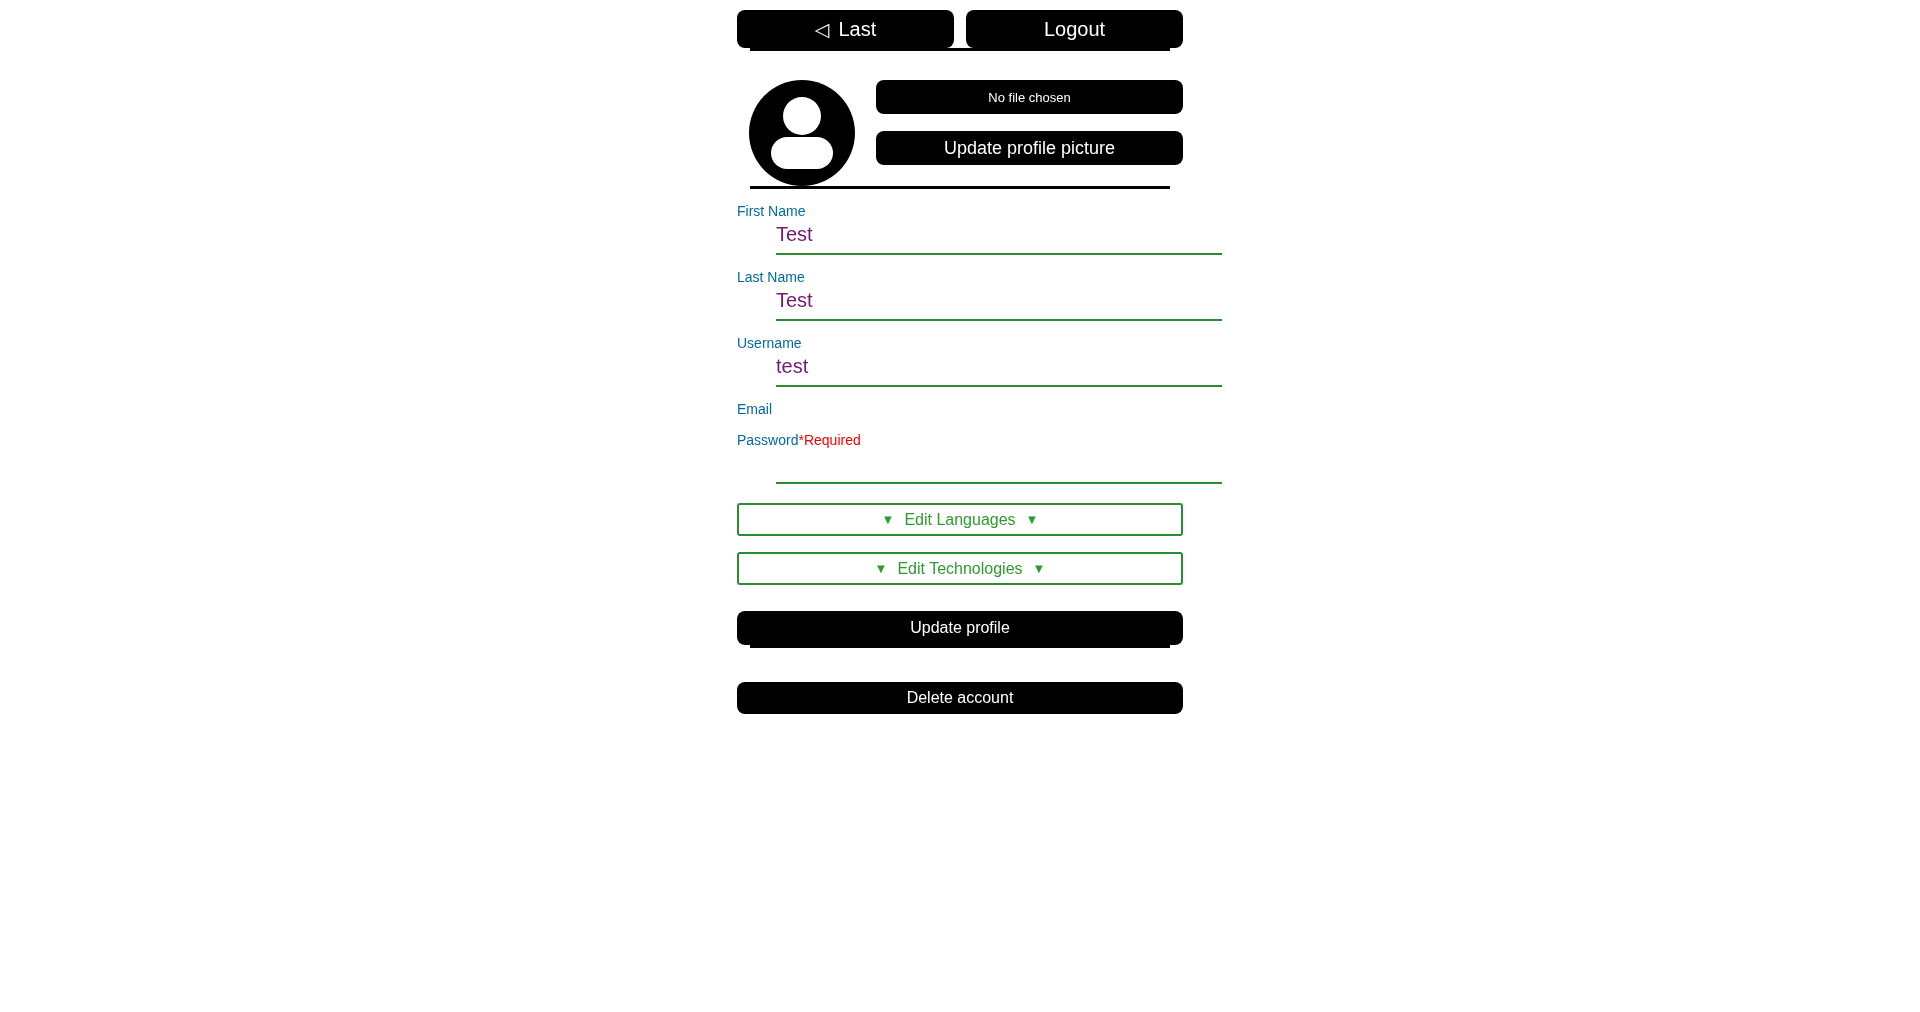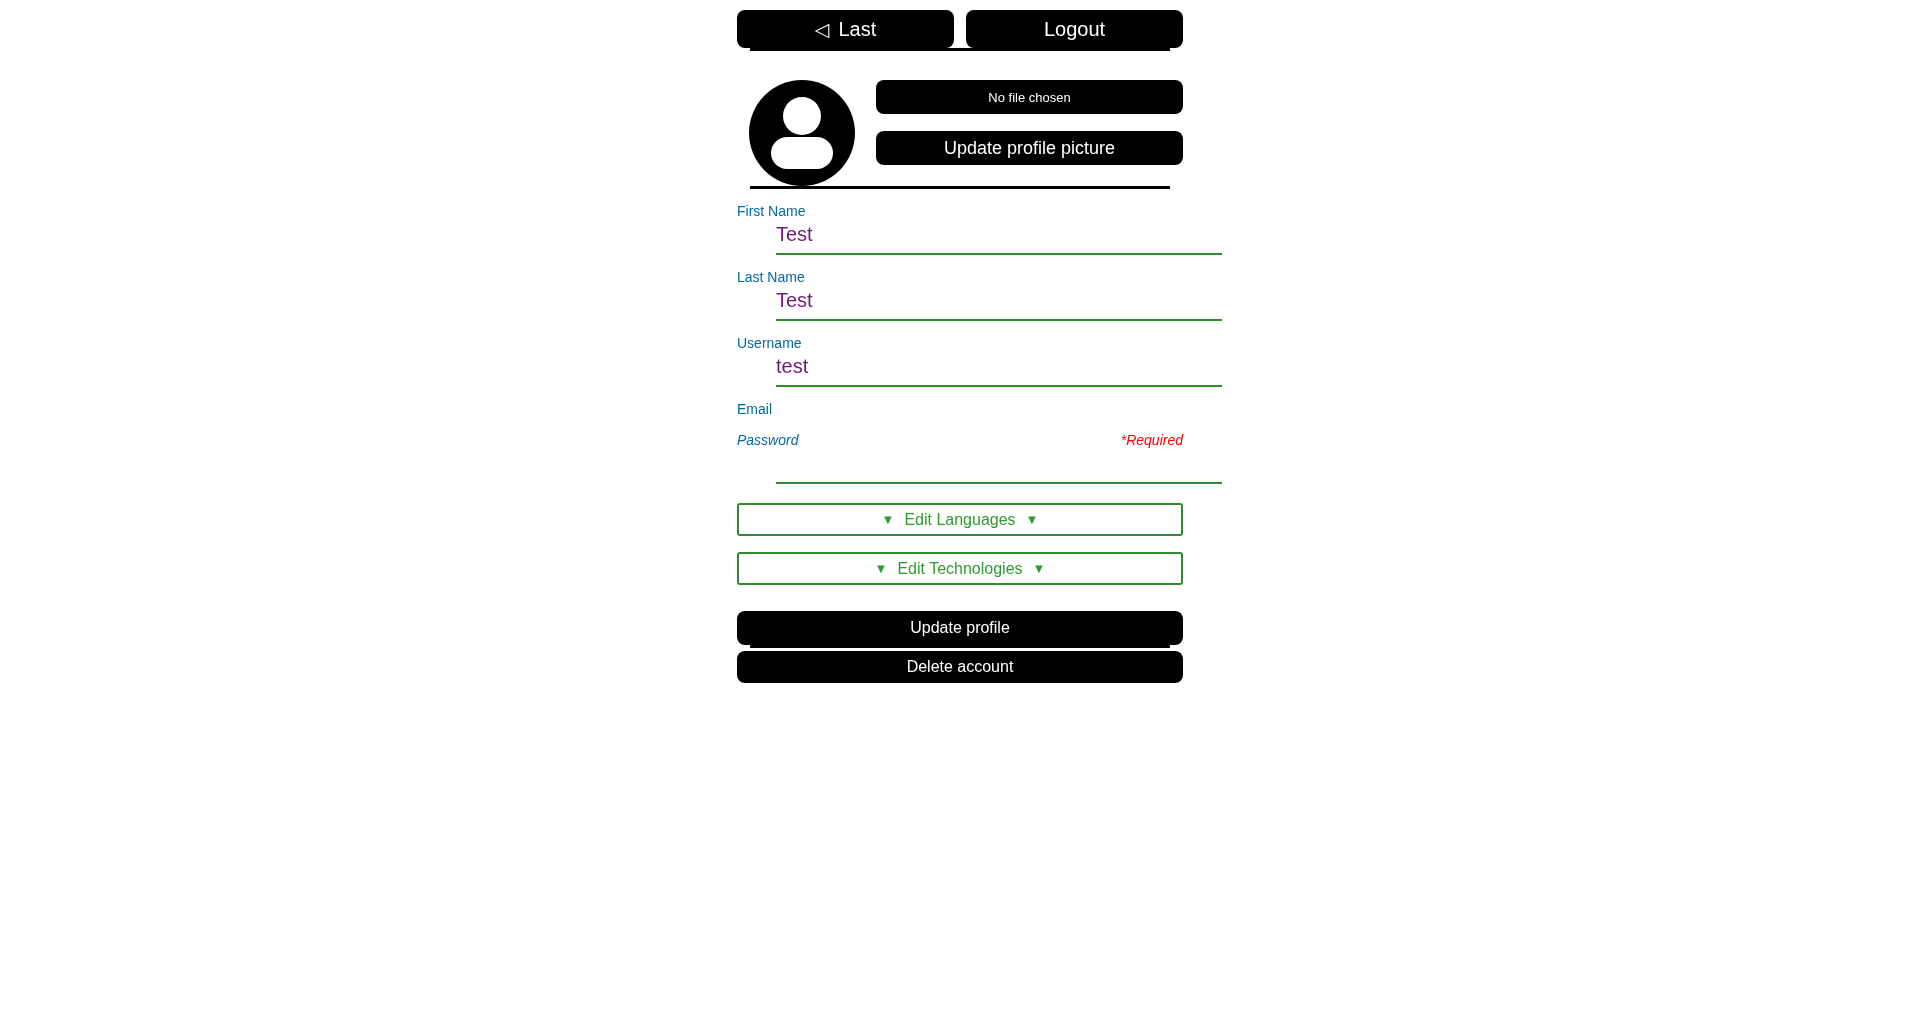--- a/index.html
+++ b/index.html
@@ -66,22 +66,20 @@
   }
   .btn-file   { height: 34px; font-size: 13px; width: 100%; }
   .btn-updatepic { height: 34px; font-size: 18px; width: 100%; }
 
   
   .field { margin-top: 14px; }
   .field:first-of-type { margin-top: 11px; }
   .field-head {
     display: flex;
     align-items: baseline;
-    justify-content: space-between;
-    font-style: italic;
   }
   .field label {
     display: block;
     color: #0369a1;
     font-size: 14px;
     line-height: 17px;
   }
   .required {
     color: #fb0000;
     font-size: 14px;
@@ -117,21 +115,21 @@
     display: inline-flex;
     align-items: center;
     justify-content: center;
     gap: 10px;
   }
   .btn-outline + .btn-outline { margin-top: 16px; }
   .tri { font-size: 13px; line-height: 1; }
 
   
   .btn-update { margin-top: 26px; width: 100%; height: 34px; font-size: 16px; }
-  .btn-delete { margin-top: 3px; width: 100%; height: 32px; font-size: 16px; }
+  .btn-delete { margin-top: 34px; width: 100%; height: 32px; font-size: 16px; }
 </style>
 </head>
 <body>
 
 <div class="page">
 
   
   <div class="topbar">
     <button class="btn-black btn-top">
       <span class="back-tri">◁</span>

